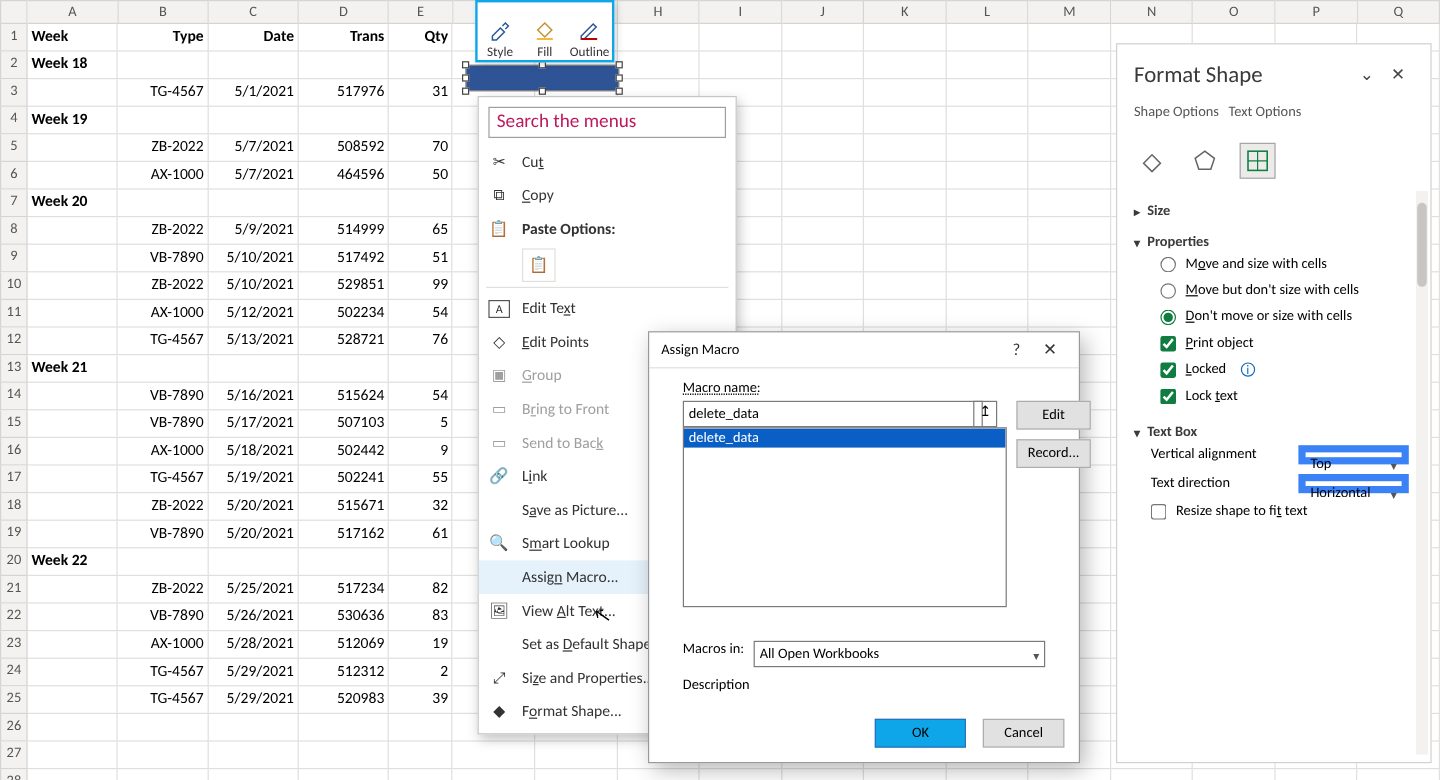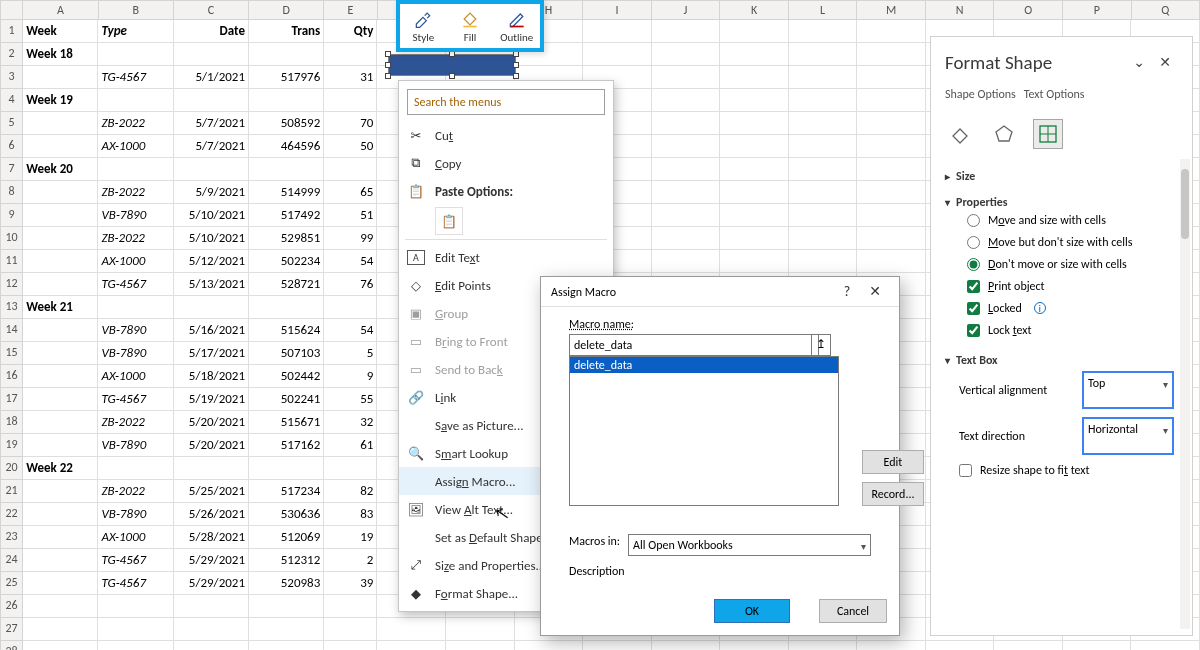--- a/index.html
+++ b/index.html
@@ -8,55 +8,55 @@
   .sheet { position: absolute; left: 0; top: 0; width: 1200px; height: 650px; }
   .col-headers { display: flex; height: 20px; }
   .corner { width: 24px; height: 20px; border: 1px solid #d4d4d4; background: #f3f2f1; }
   .col-head { height: 20px; text-align: center; font-size: 12px; color: #555; background: #f3f2f1; border: 1px solid #d4d4d4; border-left: none; line-height: 18px; }
   .row { display: flex; height: 23px; }
   .row-head { width: 24px; text-align: center; font-size: 12px; color: #555; background: #f3f2f1; border: 1px solid #d4d4d4; border-top: none; line-height: 21px; }
   .cell { height: 23px; border-right: 1px solid #e1dfdd; border-bottom: 1px solid #e1dfdd; padding: 0 3px; line-height: 21px; font-size: 13px; overflow: hidden; white-space: nowrap; }
   .cA { width: 78px; } .cB { width: 78px; } .cC { width: 78px; } .cD { width: 78px; } .cE { width: 55px; }
   .cRest { width: 71px; }
   .hdr { font-weight: 700; text-align: center; }
-  .left { text-align: left; } .right { text-align: right; } .center { text-align: left; font-style: italic; }
+  .left { text-align: left; } .right { text-align: right; } .center { text-align: right; }
   .bold { font-weight: 700; }
   
   .shape-sel { position: absolute; left: 388px; top: 54px; width: 128px; height: 22px; background: #2f5496; border: 1px solid #7f7f7f; }
   .handle { position: absolute; width: 6px; height: 6px; background: #fff; border: 1px solid #444; }
   .handle.nw { left: -4px; top: -4px; } .handle.ne { right: -4px; top: -4px; }
   .handle.sw { left: -4px; bottom: -4px; } .handle.se { right: -4px; bottom: -4px; }
   .handle.n { left: 50%; top: -4px; margin-left: -3px; } .handle.s { left: 50%; bottom: -4px; margin-left: -3px; }
   .handle.w { left: -4px; top: 50%; margin-top: -3px; } .handle.e { right: -4px; top: 50%; margin-top: -3px; }
   
-  .mini-toolbar { position: absolute; left: 396px; top: 0px; width: 148px; height: 52px; background: #fff; border: 4px solid #0ea5e9; box-shadow: 2px 2px 6px rgba(0,0,0,0.15); display: flex; }
+  .mini-toolbar { position: absolute; left: 396px; top: 0px; width: 116px; height: 52px; background: #fff; border: 2px solid #0ea5e9; box-shadow: 2px 2px 6px rgba(0,0,0,0.15); display: flex; align-items: flex-end; }
   .mini-btn { flex: 1; display: flex; flex-direction: column; align-items: center; justify-content: center; gap: 2px; font-size: 11px; color: #333; cursor: default; }
   .mini-btn svg { width: 22px; height: 20px; }
   
   .ctx { position: absolute; left: 398px; top: 80px; width: 216px; background: #fff; border: 1px solid #c8c6c4; box-shadow: 2px 4px 10px rgba(0,0,0,0.25); padding: 4px 0; }
-  .ctx-search { margin: 4px 8px 6px 8px; height: 26px; border: 1px solid #a19f9d; padding: 0 6px; font-size: 12px; color: #a16207; line-height: 24px; }
+  .ctx-search { margin: 4px 8px 6px 8px; height: 26px; border: 1px solid #a19f9d; padding: 0 6px; font-size: 16px; color: #be185d; line-height: 24px; }
   .ctx-item { display: flex; align-items: center; height: 28px; padding: 0 8px; gap: 10px; color: #333; }
   .ctx-item.disabled { color: #a19f9d; }
   .ctx-item.hover { background: #e6f2fb; }
   .ctx-item.label { font-weight: 600; color: #333; }
   .ctx-icon { width: 18px; display: flex; justify-content: center; }
   .ctx-sep { height: 1px; background: #e1dfdd; margin: 3px 6px; }
   .paste-btn { width: 28px; height: 28px; margin: 2px 8px 4px 36px; border: 1px solid #e1dfdd; display: flex; align-items: center; justify-content: center; }
   .ctx-item .u { text-decoration: underline; }
   
   .dlg { position: absolute; left: 540px; top: 276px; width: 360px; height: 360px; background: #fff; border: 1px solid #9a9a9a; box-shadow: 4px 6px 18px rgba(0,0,0,0.3); font-size: 12px; }
   .dlg-title { height: 30px; display: flex; align-items: center; padding: 0 10px; border-bottom: 1px solid #e1dfdd; }
   .dlg-title span:first-child { flex: 1; font-size: 12px; }
   .dlg-help, .dlg-close { width: 28px; text-align: center; font-size: 14px; color: #333; cursor: default; }
   .dlg-body { padding: 10px 28px; }
   .dlg-label { text-decoration: underline; text-decoration-style: dotted; margin-bottom: 3px; display: block; }
-  .dlg-name-row { display: flex; gap: 8px; align-items: flex-end; }
+  .dlg-name-row { display: flex; gap: 8px; align-items: flex-start; }
   .dlg-name-input { width: 250px; height: 22px; border: 1px solid #7a7a7a; padding: 0 4px; font-size: 12px; }
   .dlg-arrow { width: 20px; height: 22px; border: 1px solid #7a7a7a; margin-left: -8px; text-align: center; line-height: 18px; }
-  .dlg-btn { width: 62px; height: 24px; border: 1px solid #adadad; background: #e1e1e1; font-size: 12px; margin-left: 15px; }
+  .dlg-btn { width: 62px; height: 24px; border: 1px solid #adadad; background: #e1e1e1; font-size: 12px; }
   .dlg-list { width: 270px; height: 150px; border: 1px solid #7a7a7a; overflow: hidden; margin-top: 0; }
   .dlg-list-item { background: #0a5fc4; color: #fff; padding: 1px 4px; font-size: 12px; }
   .dlg-row { display: flex; gap: 8px; margin-top: 28px; }
   .dlg-combo { flex: 1; height: 22px; border: 1px solid #7a7a7a; padding: 0 20px 0 4px; position: relative; line-height: 20px; }
   .dlg-combo::after { content: "▾"; position: absolute; right: 4px; top: 2px; font-size: 10px; color: #555; }
   .dlg-foot { position: absolute; bottom: 12px; right: 12px; display: flex; gap: 14px; }
   .dlg-foot .dlg-btn.primary { border-color: #2f6fb3; background: #0ea5e9; }
   
   .pane { position: absolute; right: 7px; top: 36px; width: 263px; height: 600px; background: #fff; border: 1px solid #d2d0ce; font-size: 12px; }
   .pane-head { display: flex; align-items: center; height: 50px; padding: 0 14px; }
@@ -70,21 +70,21 @@
   .pane-body { padding: 4px 0; position: relative; height: 470px; overflow: hidden; }
   .pscroll { position: absolute; right: 2px; top: 0; width: 10px; height: 100%; }
   .pscroll-track { background: #f3f2f1; width: 10px; height: 100%; position: relative; }
   .pscroll-thumb { position: absolute; top: 10px; width: 8px; left: 1px; height: 70px; background: #c8c6c4; border-radius: 4px; }
   .psec { padding: 6px 14px; }
   .psec-h { display: flex; align-items: center; gap: 6px; font-weight: 600; color: #3b3a39; cursor: default; }
   .psec-h .chev { font-size: 10px; }
   .popt { display: flex; align-items: center; gap: 8px; padding: 4px 4px 4px 22px; }
   .popt input[type=radio], .popt input[type=checkbox] { accent-color: #107c41; width: 13px; height: 13px; }
   .popt .u { text-decoration: underline; } .info { color: #106ebe; font-size: 11px; border: 1px solid #106ebe; border-radius: 50%; width: 12px; height: 12px; display: inline-flex; align-items: center; justify-content: center; margin-left: 4px; }
-  .pcombo { height: 38px; border: 2px solid #3b82f6; padding: 0 18px 0 4px; position: relative; line-height: 20px; min-width: 92px; }
+  .pcombo { height: 16px; border: 6px solid #3b82f6; padding: 0 18px 0 4px; position: relative; line-height: 20px; min-width: 92px; }
   .pcombo::after { content: "▾"; position: absolute; right: 4px; top: 2px; font-size: 10px; color: #555; }
   .popt-row { display: flex; align-items: center; justify-content: space-between; padding: 4px 4px 4px 14px; }
   
   .cursor { position: absolute; left: 495px; top: 504px; font-size: 16px; transform: rotate(-10deg); pointer-events: none; }
 </style>
 </head>
 <body>
 
 <div class="sheet">
   <div class="col-headers">

